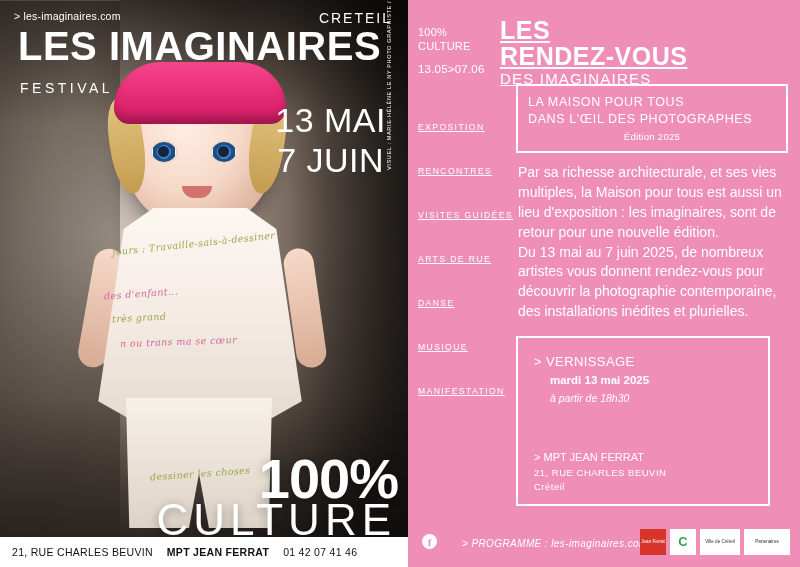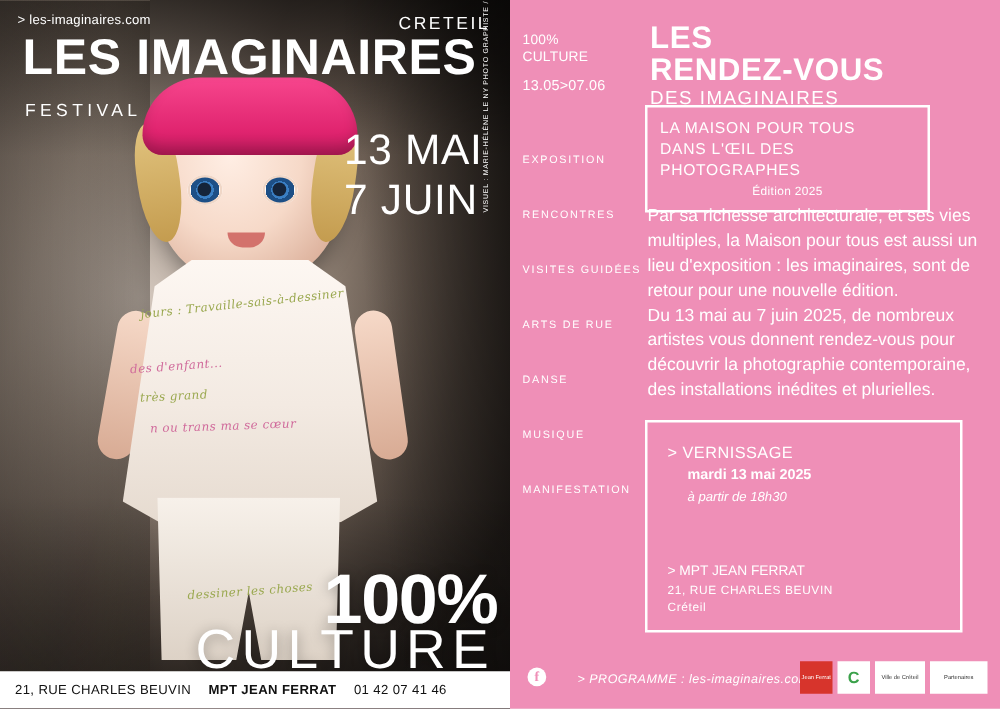--- a/index.html
+++ b/index.html
@@ -130,21 +130,21 @@
     position: absolute; left: 18px; top: 26px;
     color: #ffffff; font-size: 40px; font-weight: bold;
     letter-spacing: 0.5px; line-height: 1;
   }
   .title-sub {
     position: absolute; left: 20px; top: 80px;
     color: #ffffff; font-size: 14px; letter-spacing: 3.5px;
   }
   .dates {
     position: absolute; right: 22px; top: 100px;
-    text-align: left; color: #ffffff;
+    text-align: center; color: #ffffff;
     font-size: 34px; line-height: 1.18; letter-spacing: .5px;
   }
   .hundred {
     position: absolute; right: 10px; bottom: 62px;
     color: #ffffff; font-size: 56px; font-weight: bold; letter-spacing: -1px;
     text-align: right; line-height: .92;
     text-shadow: 0 2px 10px rgba(0,0,0,.35);
   }
   .culture-big {
     position: absolute; right: 12px; bottom: 22px;
@@ -165,44 +165,44 @@
     color: #ffffff; font-size: 5.6px; letter-spacing: .6px; white-space: nowrap;
   }
 
   
   .right {
     position: absolute; left: 408px; top: 0;
     width: 392px; height: 567px;
     background: #ef8fb7;
     color: #ffffff;
   }
-  .rd-header { position: absolute; left: 112px; top: 18px; }
+  .rd-header { position: absolute; left: 92px; top: 18px; text-decoration: underline; }
   .rd1 { font-size: 25px; font-weight: bold; letter-spacing: .5px; line-height: 1.02; }
   .rd2 { font-size: 25px; font-weight: bold; letter-spacing: .5px; line-height: 1.02; }
   .rd3 { font-size: 15px; letter-spacing: 1.2px; margin-top: 1px; }
 
   .culture100 {
     position: absolute; left: 10px; top: 26px;
     font-size: 11px; line-height: 1.25; letter-spacing: .2px;
   }
   .culture100 .d { margin-top: 8px; font-size: 11.5px; }
 
   .menu { position: absolute; left: 10px; top: 122px; width: 96px; }
   .menu-item {
     font-size: 8.6px; letter-spacing: 1.4px; color: #ffffff;
-    margin-bottom: 34px; text-transform: uppercase;
+    margin-bottom: 34px; text-transform: uppercase; text-decoration: underline;
   }
 
   .box {
     position: absolute;
     border: 2px solid #ffffff;
     box-sizing: border-box;
   }
   .box-title {
-    left: 108px; top: 84px; width: 228px; padding: 8px 10px 9px 10px;
+    left: 108px; top: 84px; width: 272px; padding: 8px 10px 9px 10px;
   }
   .bt1 { font-size: 12.5px; letter-spacing: .6px; line-height: 1.35; }
   .bt2 { font-size: 9.5px; margin-top: 3px; letter-spacing: .3px; text-align: center; }
 
   .para {
     position: absolute; left: 110px; width: 272px;
     font-size: 14px; line-height: 1.42; color: #ffffff; margin-top: 15px;
   }
   .p1 { top: 148px; }
   .p2 { top: 258px; }

